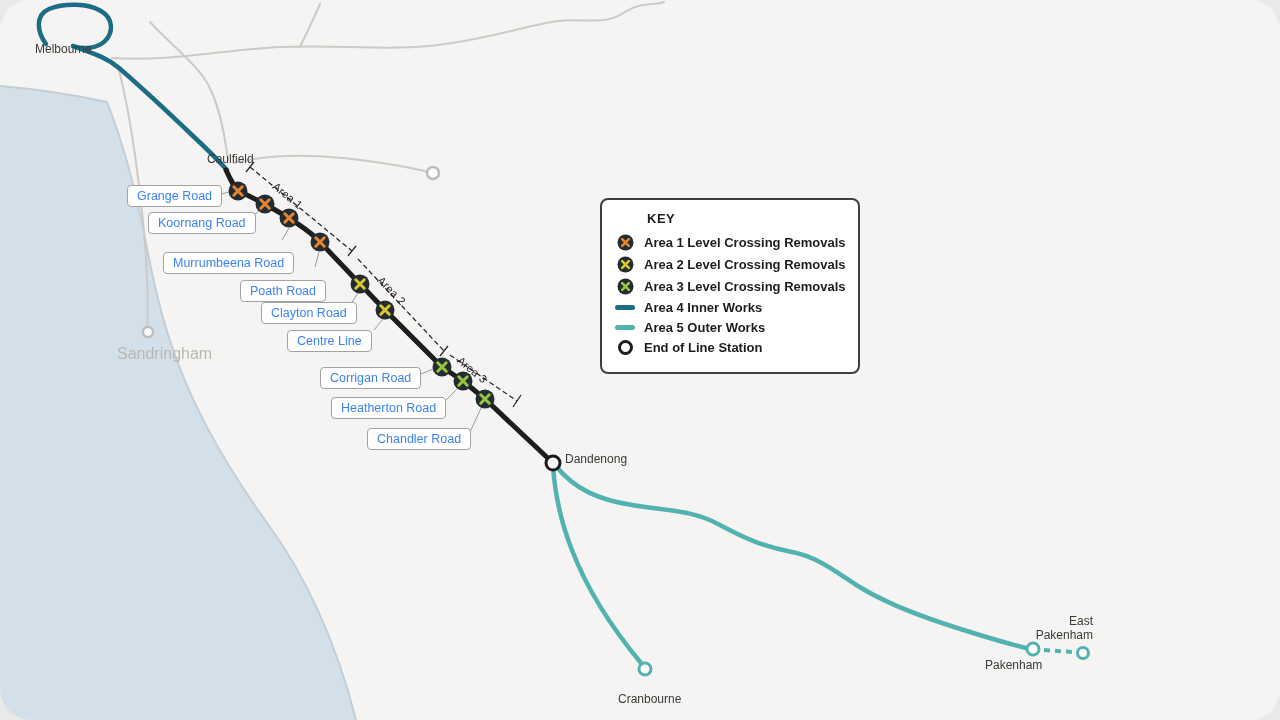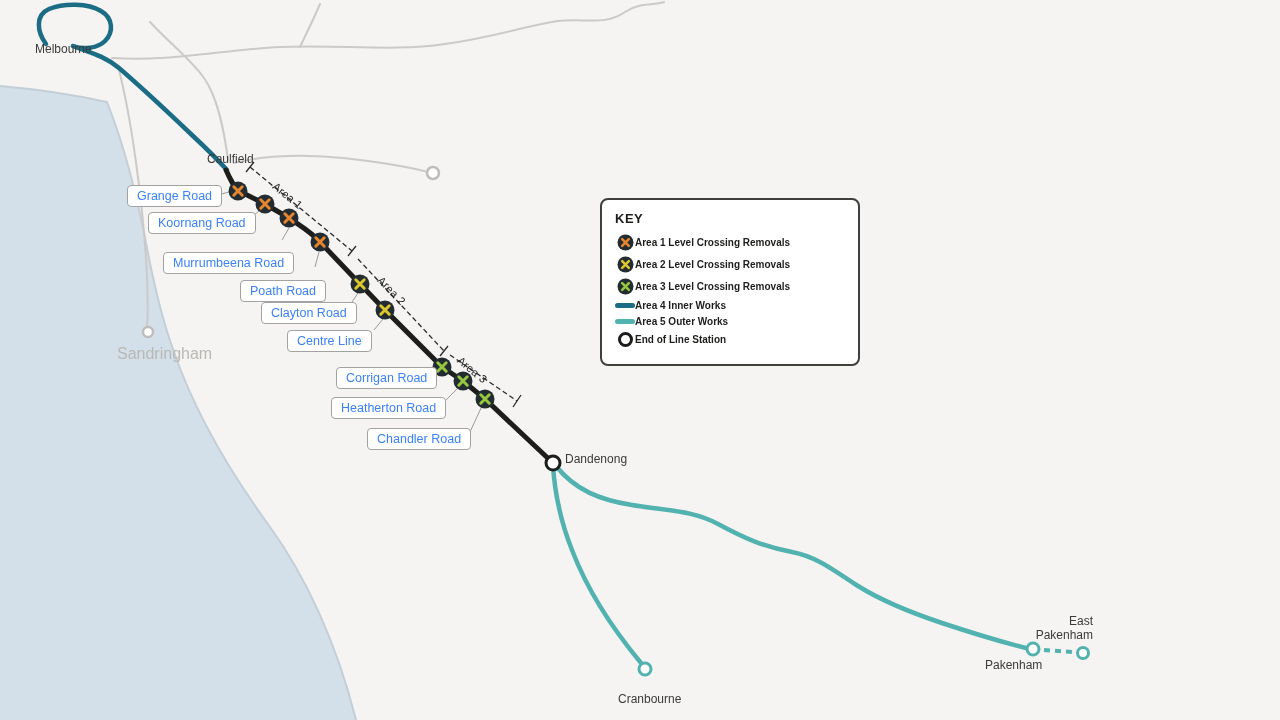--- a/index.html
+++ b/index.html
@@ -1,19 +1,20 @@
 <!DOCTYPE html>
 <html><head>
 <meta charset="utf-8">
 <style>
   html,body { margin:0; padding:0; background:#e9e9e7; }
   .stage {
     position:relative; width:1280px; height:720px; overflow:hidden;
     background:#f5f4f2;
     font-family:"Liberation Sans", sans-serif;
+    border-radius:31px;
   }
   svg.map { position:absolute; left:0; top:0; width:1280px; height:720px; }
 
   .maplabel { position:absolute; font-size:12px; color:#3a3a38; white-space:nowrap; }
   .maplabel.faint { color:#b9b8b4; font-size:16px; }
   .maplabel.right { text-align:right; }
 
   .road-label {
     position:absolute; background:#ffffff; border:1px solid #a2a2a0; border-radius:4px;
     padding:2px 9px; font-size:12.5px; line-height:16px; color:#3b82f6; white-space:nowrap;
@@ -25,22 +26,22 @@
   }
   .area-label.a1 { transform:rotate(39deg); }
   .area-label.a2 { transform:rotate(46deg); }
   .area-label.a3 { transform:rotate(40deg); }
 
   .key {
     position:absolute; left:600px; top:198px; width:260px; box-sizing:border-box;
     background:#ffffff; border:2px solid #3f3f3d; border-radius:8px;
     padding:11px 12px 12px 13px;
   }
-  .key-title { font-size:13px; font-weight:bold; color:#1d1d1b; margin-bottom:8px; letter-spacing:0.5px; }
-  .key-row { display:flex; align-items:center; margin:5px 0; font-size:10px; font-weight:bold; color:#1d1d1b; }
+  .key-title { font-size:13px; font-weight:bold; color:#1d1d1b; margin-bottom:8px; letter-spacing:0.5px;margin-left:32px; }
+  .key-row { display:flex; align-items:center; gap:9px; margin:5px 0; font-size:13px; font-weight:bold; color:#1d1d1b; }
   .key-icon { flex:0 0 20px; width:20px; display:flex; justify-content:center; align-items:center; }
   .icon-line { width:20px; height:5px; border-radius:3px; display:inline-block; }
   .icon-line.area4 { background:#1b6c85; }
   .icon-line.area5 { background:#52b2af; }
   .icon-endline { width:9px; height:9px; border-radius:50%; background:#fff; border:3px solid #1d1d1b; display:inline-block; }
 </style>
 </head>
 <body>
 
 <div class="stage">
@@ -144,21 +145,21 @@
   <div class="area-label a1" style="left:278px; top:180px;">Area 1</div>
   <div class="area-label a2" style="left:384px; top:274px;">Area 2</div>
   <div class="area-label a3" style="left:463px; top:354px;">Area 3</div>
 
   <div class="road-label" style="left:127px; top:185px;">Grange Road</div>
   <div class="road-label" style="left:148px; top:212px;">Koornang Road</div>
   <div class="road-label" style="left:163px; top:252px;">Murrumbeena Road</div>
   <div class="road-label" style="left:240px; top:280px;">Poath Road</div>
   <div class="road-label" style="left:261px; top:302px;">Clayton Road</div>
   <div class="road-label" style="left:287px; top:330px;">Centre Line</div>
-  <div class="road-label" style="left:320px; top:367px;margin-left:16px;">Corrigan Road</div>
+  <div class="road-label" style="left:320px; top:367px;">Corrigan Road</div>
   <div class="road-label" style="left:331px; top:397px;">Heatherton Road</div>
   <div class="road-label" style="left:367px; top:428px;">Chandler Road</div>
 
   <div class="key">
     <div class="key-title">KEY</div>
 
     <div class="key-row">
       <span class="key-icon">
         <svg width="17" height="17" viewBox="0 0 17 17">
           <circle cx="8.5" cy="8.5" r="8" fill="#232c31"></circle>

